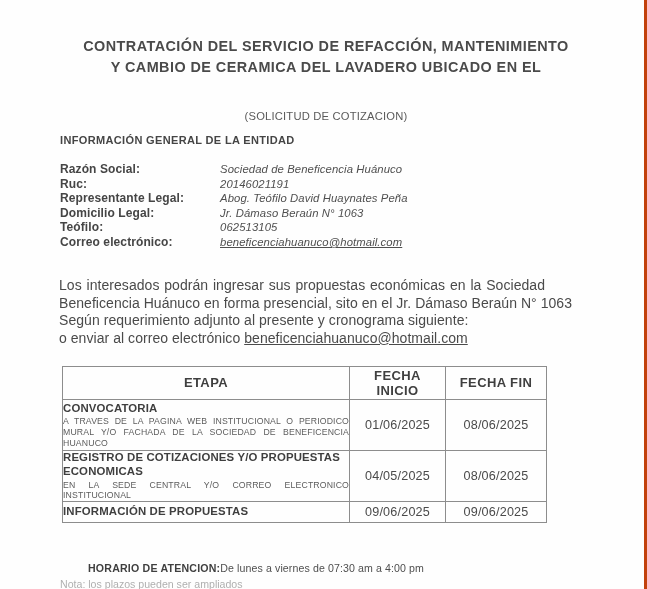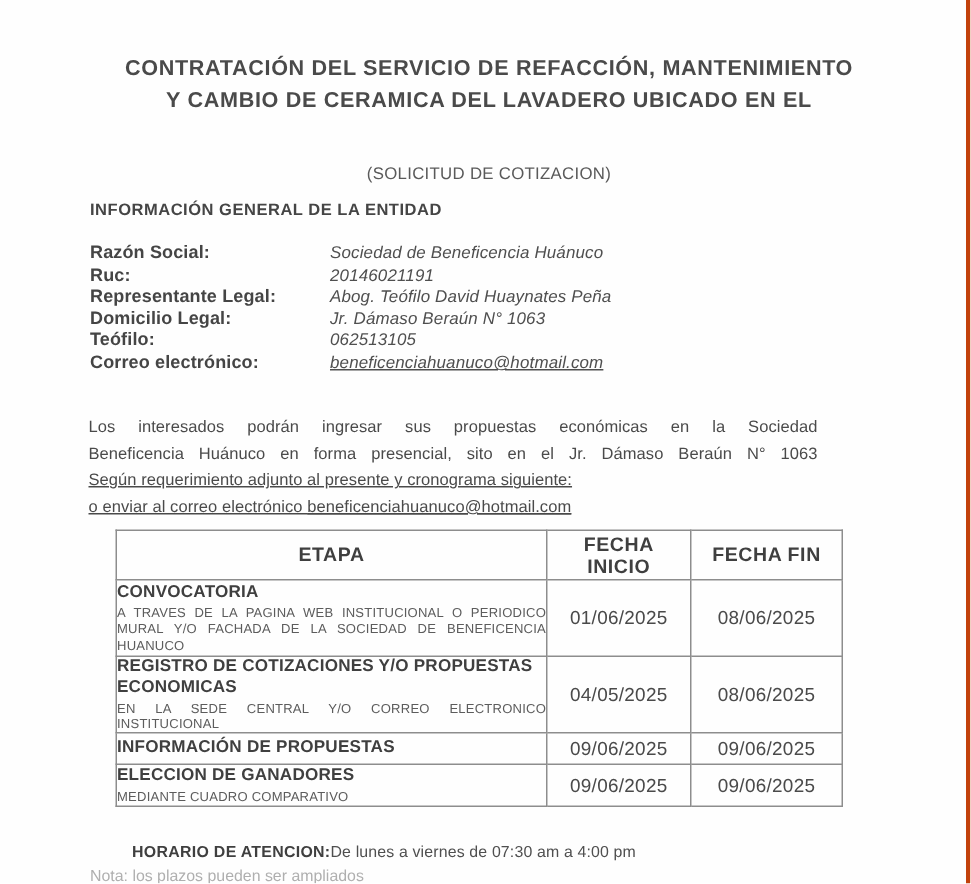--- a/index.html
+++ b/index.html
@@ -101,47 +101,45 @@
   }
 
   
   .paragraph {
     position: absolute;
     top: 277px;
     left: 59px;
     width: 490px;
   }
   .para-line {
-    font-size: 11px;
+    font-size: 14px;
     line-height: 17.6px;
     color: #4a4a4a;
     white-space: nowrap;
     letter-spacing: 0.05px;
-    text-decoration: underline;
   }
   .para-line .justified {
     display: inline-block;
     width: 486px;
     text-align: justify;
     text-align-last: justify;
   }
   .para-line .u {
     text-decoration: underline;
     text-underline-offset: 1px;
   }
 
   
   .schedule {
     position: absolute;
-    top: 353px;
+    top: 366px;
     left: 62px;
     width: 481px;
     border-collapse: collapse;
     table-layout: fixed;
-    margin-left: 15px;
   }
   .schedule td, .schedule th {
     border: 1px solid #8d8d8d;
     padding: 0;
     vertical-align: middle;
   }
   .col-etapa { width: 286px; }
   .col-ini   { width: 95px; }
   .col-fin   { width: 100px; }
 
@@ -288,28 +286,20 @@
         <td class="date-cell">04/05/2025</td>
         <td class="date-cell">08/06/2025</td>
       </tr>
       <tr class="row-short">
         <td class="etapa-cell">
           <div class="etapa-title">INFORMACIÓN DE PROPUESTAS</div>
         </td>
         <td class="date-cell">09/06/2025</td>
         <td class="date-cell">09/06/2025</td>
       </tr>
-      <tr class="row-med">
-        <td class="etapa-cell">
-          <div class="etapa-title">ELECCION DE GANADORES</div>
-          <div class="etapa-desc">MEDIANTE CUADRO COMPARATIVO</div>
-        </td>
-        <td class="date-cell">09/06/2025</td>
-        <td class="date-cell">09/06/2025</td>
-      </tr>
     </tbody>
   </table>
 
   <div class="footer">
     <span class="footer-label">HORARIO DE ATENCION:</span><span class="footer-text">De lunes a viernes de 07:30 am a 4:00 pm</span>
   </div>
   <div class="cut-line">
     <span>Nota: los plazos pueden ser ampliados</span>
   </div>
 

